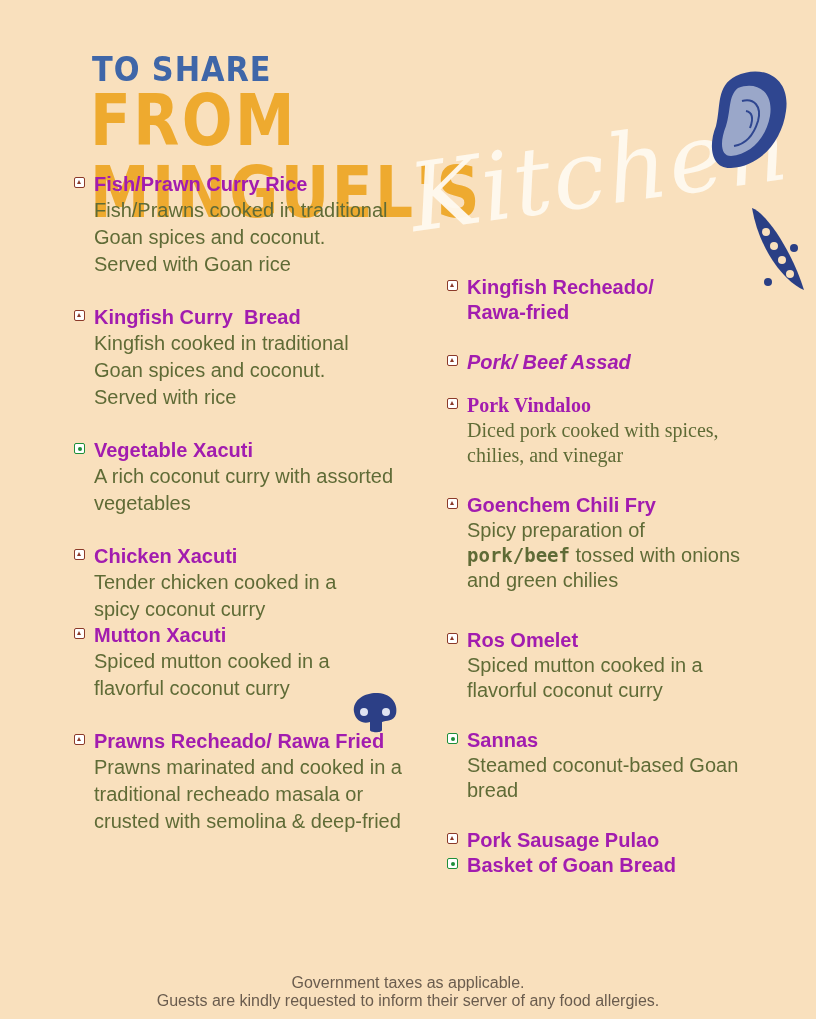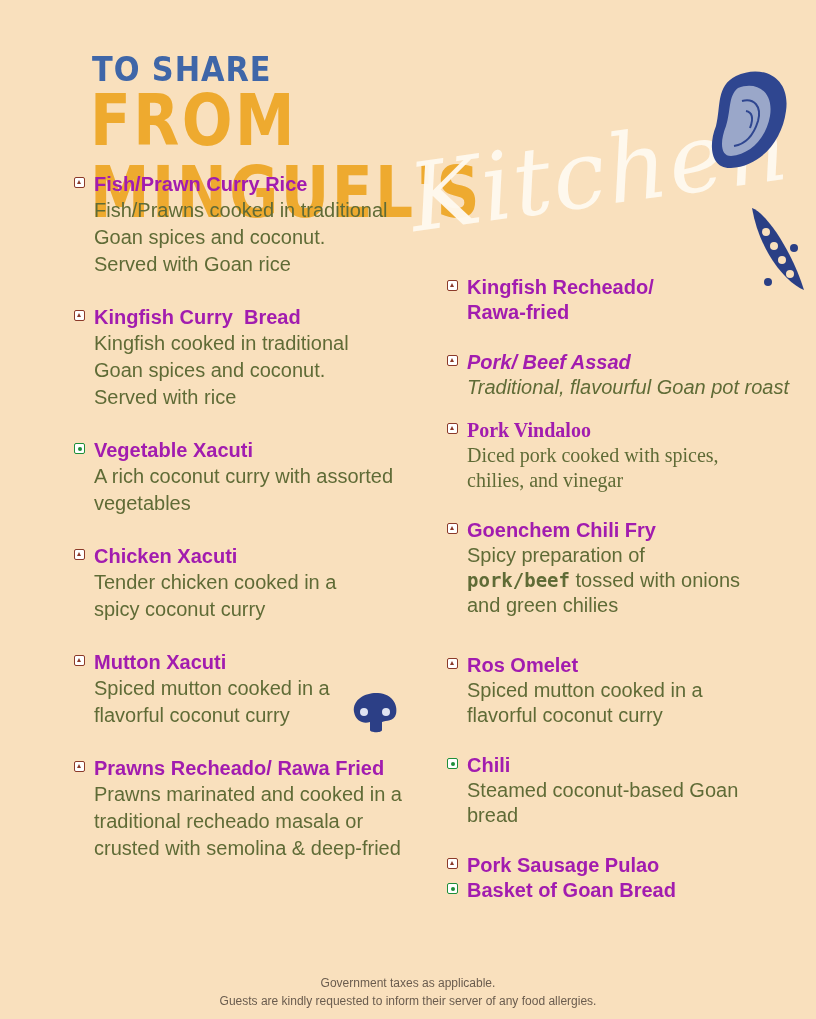--- a/index.html
+++ b/index.html
@@ -10,21 +10,21 @@
   .col { position:absolute; }
   .item { position:relative; padding-left:20px; }
   .mark { position:absolute; left:0; top:5px; width:11px; height:11px; border:1px solid #8b3a2a; border-radius:2px; background:#fff; box-sizing:border-box; }
   .mark.nv::after { content:""; position:absolute; left:2px; top:2px; width:0; height:0; border-left:2.5px solid transparent; border-right:2.5px solid transparent; border-bottom:4px solid #8b3a2a; }
   .mark.veg { border-color:#1e8f3a; }
   .mark.veg::after { content:""; position:absolute; left:2.5px; top:2.5px; width:4px; height:4px; border-radius:50%; background:#1e8f3a; }
   .name { font-size:20px; font-weight:bold; color:#a21caf; line-height:25px; white-space:pre-wrap; }
   .desc { font-size:20px; color:#5f6b36; line-height:27px; white-space:pre-wrap; }
   .right .desc { line-height:25px; }
   .hl { font-weight:bold; font-family:"DejaVu Sans Mono", monospace; font-size:19px; }
-  .footer { position:absolute; left:0; width:816px; top:974px; text-align:center; font-size:12px; color:#6a5c4e; line-height:18px; }
+  .footer { position:absolute; left:0; width:816px; top:974px; text-align:center; font-size:16px; color:#6a5c4e; line-height:18px; }
   .oyster { position:absolute; left:706px; top:66px; }
   .pod { position:absolute; left:748px; top:204px; }
   .mush { position:absolute; left:348px; top:690px; }
 </style>
 </head>
 <body>
 
 <div class="sub-title">TO SHARE</div>
 <div class="main-title">FROM MINGUEL'S</div>
 <div class="script">Kitchen</div>
@@ -63,21 +63,21 @@
     <div class="desc">Kingfish cooked in traditional
 Goan spices and coconut.
 Served with rice</div>
   </div>
   <div class="item" style="margin-bottom:27px;margin-top:12px;">
     <span class="mark veg"></span>
     <div class="name">Vegetable Xacuti</div>
     <div class="desc">A rich coconut curry with assorted
 vegetables</div>
   </div>
-  <div class="item" style="margin-bottom:27px;">
+  <div class="item" style="">
     <span class="mark nv"></span>
     <div class="name">Chicken Xacuti</div>
     <div class="desc">Tender chicken cooked in a
 spicy coconut curry</div>
   </div>
   <div class="item" style="margin-bottom:27px;">
     <span class="mark nv"></span>
     <div class="name">Mutton Xacuti</div>
     <div class="desc">Spiced mutton cooked in a
 flavorful coconut curry</div>
@@ -93,21 +93,20 @@
 
 <div class="col right" style="left:447px; top:275px; width:365px;">
   <div class="item" style="margin-bottom:25px;">
     <span class="mark nv"></span>
     <div class="name">Kingfish Recheado/
 Rawa-fried</div>
   </div>
   <div class="item" style="margin-bottom:18px;font-style:italic;">
     <span class="mark nv"></span>
     <div class="name">Pork/ Beef Assad</div>
-    <div class="desc">Traditional, flavourful Goan pot roast</div>
   </div>
   <div class="item" style="margin-bottom:25px;font-family:Liberation Serif, serif;">
     <span class="mark nv"></span>
     <div class="name">Pork Vindaloo</div>
     <div class="desc">Diced pork cooked with spices,
 chilies, and vinegar</div>
   </div>
   <div class="item" style="margin-bottom:35px;">
     <span class="mark nv"></span>
     <div class="name">Goenchem Chili Fry</div>
@@ -116,21 +115,21 @@
 and green chilies</span></div>
   </div>
   <div class="item" style="margin-bottom:25px;">
     <span class="mark nv"></span>
     <div class="name">Ros Omelet</div>
     <div class="desc">Spiced mutton cooked in a
 flavorful coconut curry</div>
   </div>
   <div class="item" style="margin-bottom:25px;">
     <span class="mark veg"></span>
-    <div class="name">Chili</div>
+    <div class="name">Sannas</div>
     <div class="desc">Steamed coconut-based Goan
 bread</div>
   </div>
   <div class="item">
     <span class="mark nv"></span>
     <div class="name">Pork Sausage Pulao</div>
   </div>
   <div class="item">
     <span class="mark veg"></span>
     <div class="name">Basket of Goan Bread</div>

